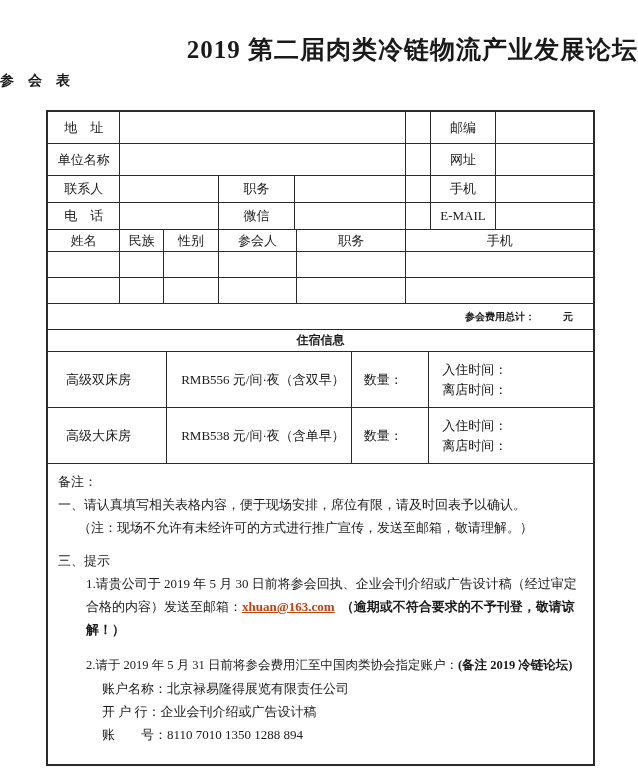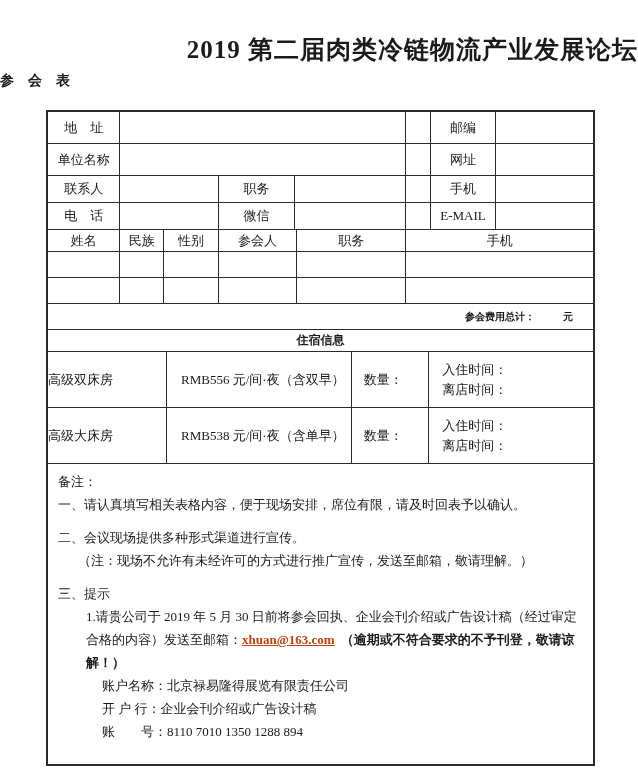--- a/index.html
+++ b/index.html
@@ -23,21 +23,21 @@
   .w44{width:44px} .w55{width:55px} .w79{width:79px} .w110{width:110px} .w188{width:188px}
   .w120{width:120px} .w186{width:186px} .w78{width:78px} .w165{width:165px}
   
   .h32{height:32px} .h27{height:27px} .h22{height:22px} .h26{height:26px} .h56{height:56px}
   .fee-row { display:flex; justify-content:flex-end; align-items:center; height:26px;
              border-bottom:1px solid #2b2b2b; font-size:10px; font-weight:bold; }
   .fee-blank { width:28px; height:100%; }
   .fee-unit { margin-right:20px; }
   .lodging-row { display:flex; align-items:center; justify-content:center; height:22px;
                  border-bottom:1px solid #2b2b2b; font-size:12px; font-weight:bold; }
-  .hotel-room { justify-content:flex-start; padding-left:0; }
+  .hotel-room { justify-content:flex-start; padding-left:18px; }
   .hotel-price { justify-content:flex-start; padding-left:14px; }
   .hotel-qty { justify-content:flex-start; padding-left:12px; }
   .hotel-time { flex-direction:column; align-items:flex-start; justify-content:center;
                 padding-left:13px; line-height:20px; }
   .notes-cell { height:300px; padding:6px 10px 0 10px; font-size:13px; line-height:23px; }
   .nl { white-space:normal; }
   .mt10 { margin-top:10px; }
   .mt13 { margin-top:13px; }
   .ind20 { padding-left:20px; }
   .ind28 { padding-left:28px; }
@@ -146,25 +146,27 @@
       <div class="c w78 hotel-qty">数量：</div>
       <div class="c w165 last hotel-time">
         <span>入住时间：</span>
         <span>离店时间：</span>
       </div>
     </div>
 
     <div class="row notes-cell" style="display:block;">
       <div class="nl">备注：</div>
       <div class="nl">一、请认真填写相关表格内容，便于现场安排，席位有限，请及时回表予以确认。</div>
-      <div class="nl mt10">二、会议现场提供多种形式渠道进行宣传。</div>
       <div class="nl ind20">（注：现场不允许有未经许可的方式进行推广宣传，发送至邮箱，敬请理解。）</div>
       <div class="nl mt10">三、提示</div>
       <div class="nl ind28">
         <span>1.请贵公司于 2019 年 5 月 30 日前将参会回执、企业会刊介绍或广告设计稿（经过审定合格的内容）发送至邮箱：</span><a class="email" href="#">xhuan@163.com</a><span class="bold-inline">（逾期或不符合要求的不予刊登，敬请谅解！）</span>
+      </div>
+      <div class="nl ind28 mt13 nowrap">
+        <span>2.请于 2019 年 5 月 31 日前将参会费用汇至中国肉类协会指定账户：</span><span class="b">(备注 2019 冷链论坛)</span>
       </div>
       <div class="nl ind44">
         <span>账户名称：</span><span>北京禄易隆得展览有限责任公司</span>
       </div>
       <div class="nl ind44">
         <span>开 户 行：</span><span>企业会刊介绍或广告设计稿</span>
       </div>
       <div class="nl ind44">
         <span>账　　号：</span><span>8110 7010 1350 1288 894</span>
       </div>

